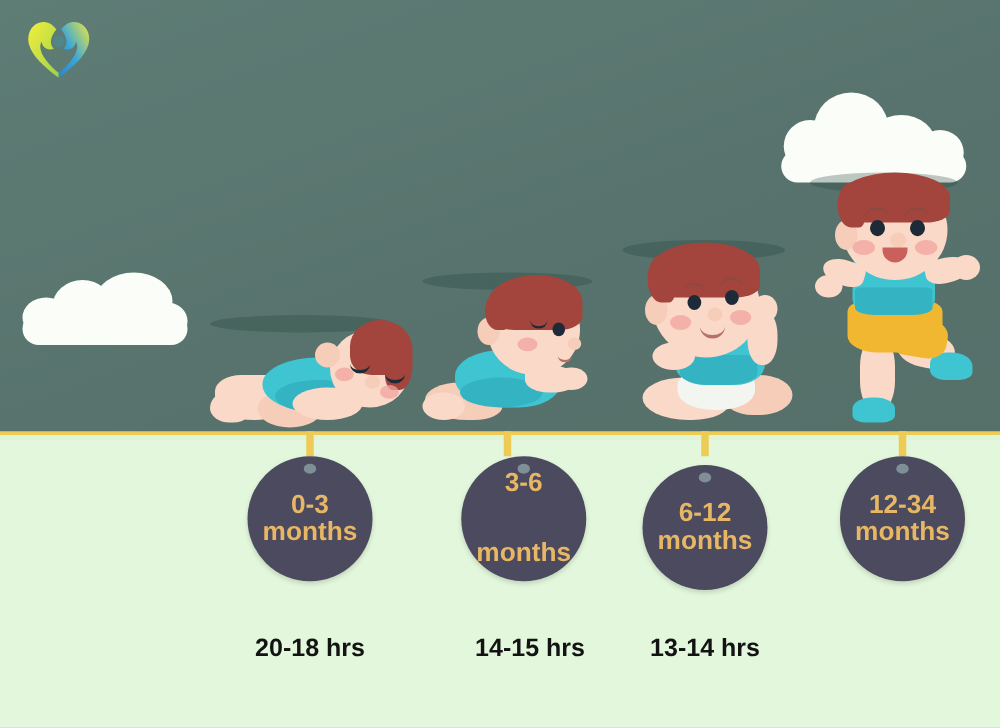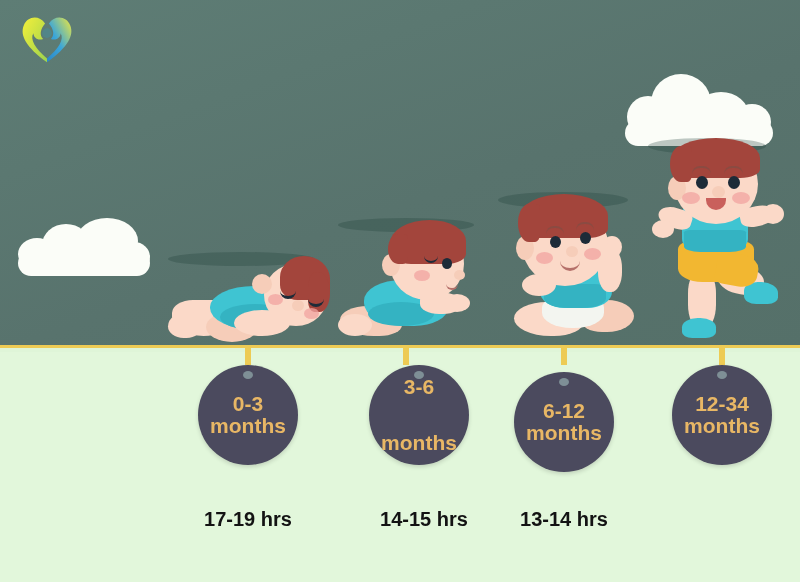--- a/index.html
+++ b/index.html
@@ -304,17 +304,17 @@
       <div>6-12</div>
       <div>months</div>
     </div>
     <div class="age-circle" style="left:672px; top:13px;">
       <div class="cap"></div>
       <div>12-34</div>
       <div>months</div>
     </div>
   </div>
 
-  <div class="hrs" style="left:173px;">17-19 hrs</div>
+  <div class="hrs" style="left:173px;">20-18 hrs</div>
   <div class="hrs" style="left:349px;">14-15 hrs</div>
   <div class="hrs" style="left:489px;">13-14 hrs</div>
 
 </div>
 
 </body></html>

